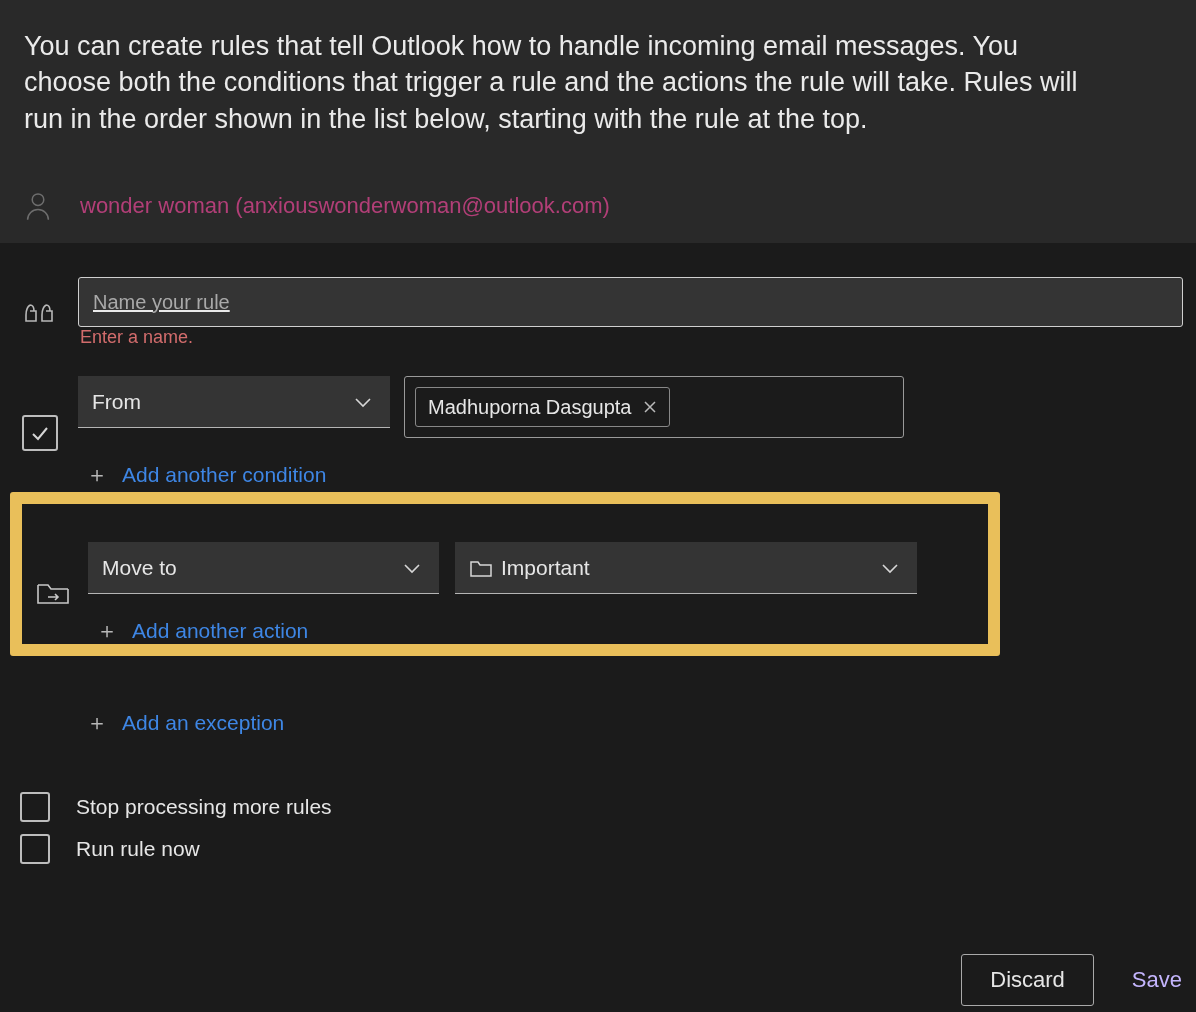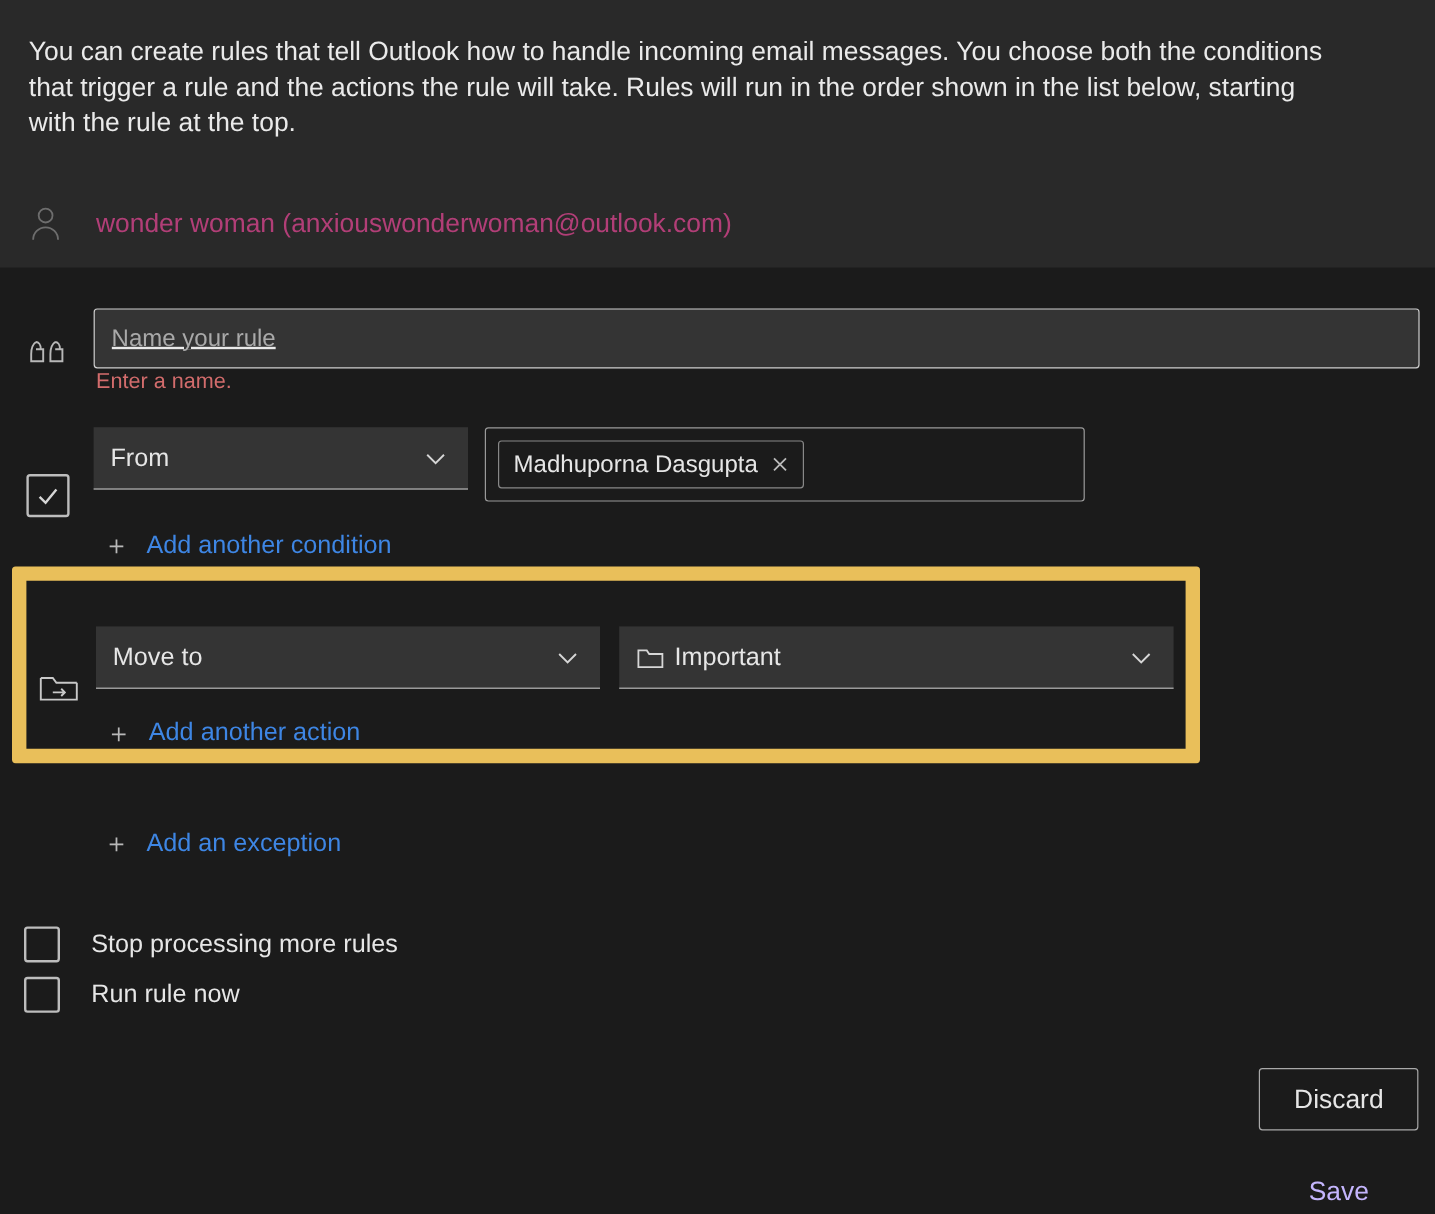--- a/index.html
+++ b/index.html
@@ -9,21 +9,21 @@
     background: #1b1b1b;
     font-family: "Segoe UI", Arial, sans-serif;
     color: #e6e6e6;
     overflow: hidden;
   }
   .top-section {
     background: #292929;
     padding: 28px 24px 22px 24px;
   }
   .intro-text {
-    font-size: 22px;
+    font-size: 27px;
     line-height: 1.35;
     color: #eaeaea;
     max-width: 1080px;
   }
   .account-row {
     display: flex;
     align-items: center;
     gap: 28px;
     margin-top: 54px;
     padding-left: 0;
@@ -160,21 +160,21 @@
     margin-left: 0;
     margin-top: 2px;
     width: 990px;
     overflow: hidden;
   }
   .action-row {
     display: flex;
     gap: 16px;
   }
   .action-dd {
-    width: 420px;
+    width: 351px;
   }
   .folder-dd {
     width: 462px;
   }
   .folder-dd .folder-label {
     display: flex;
     align-items: center;
     gap: 8px;
   }
   .add-action-link {
@@ -219,21 +219,20 @@
   }
 
   
   .footer {
     position: absolute;
     bottom: 6px;
     right: 14px;
     display: flex;
     align-items: center;
     gap: 38px;
-    flex-direction: column;
   }
   .discard-btn {
     border: 1px solid #a9a9a9;
     border-radius: 3px;
     background: #1b1b1b;
     color: #e6e6e6;
     font-size: 22px;
     height: 52px;
     padding: 0 28px;
     cursor: pointer;

